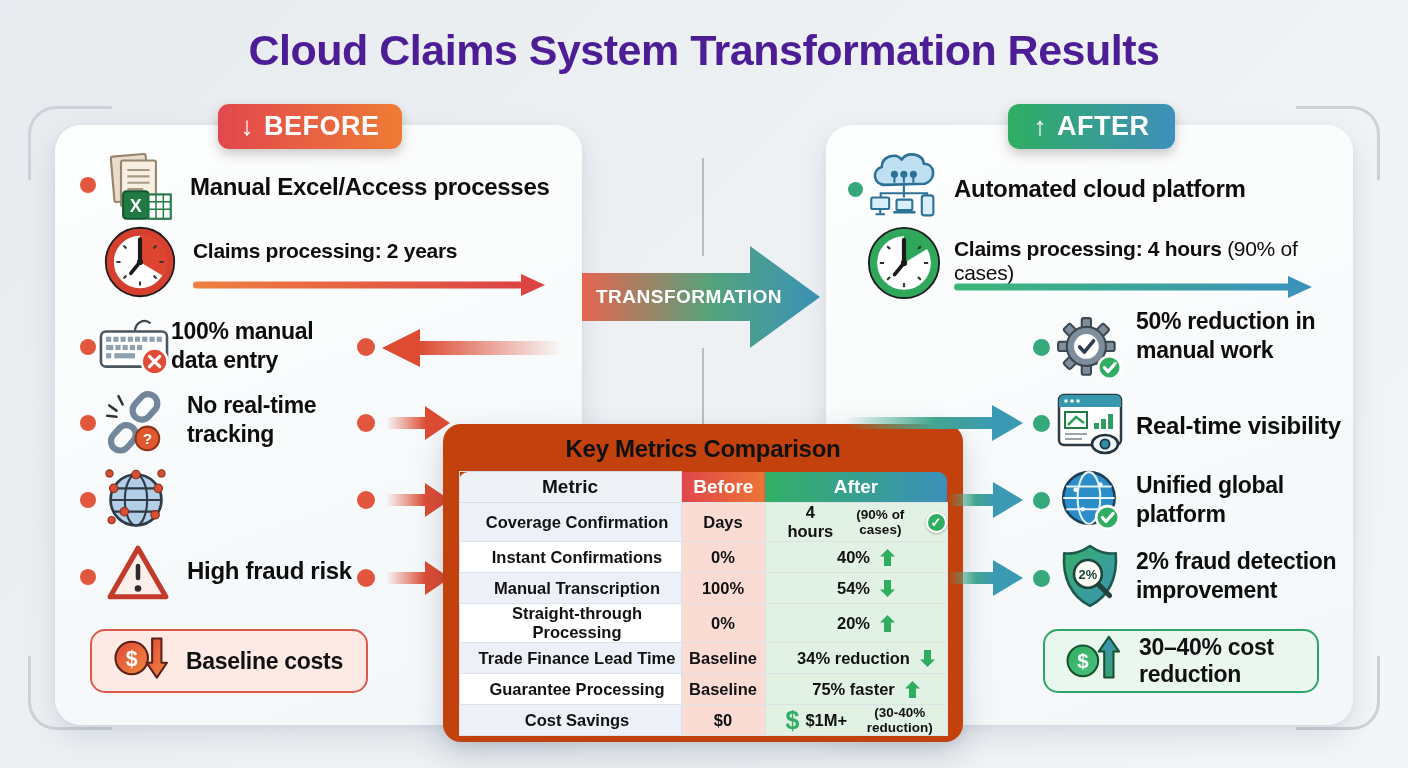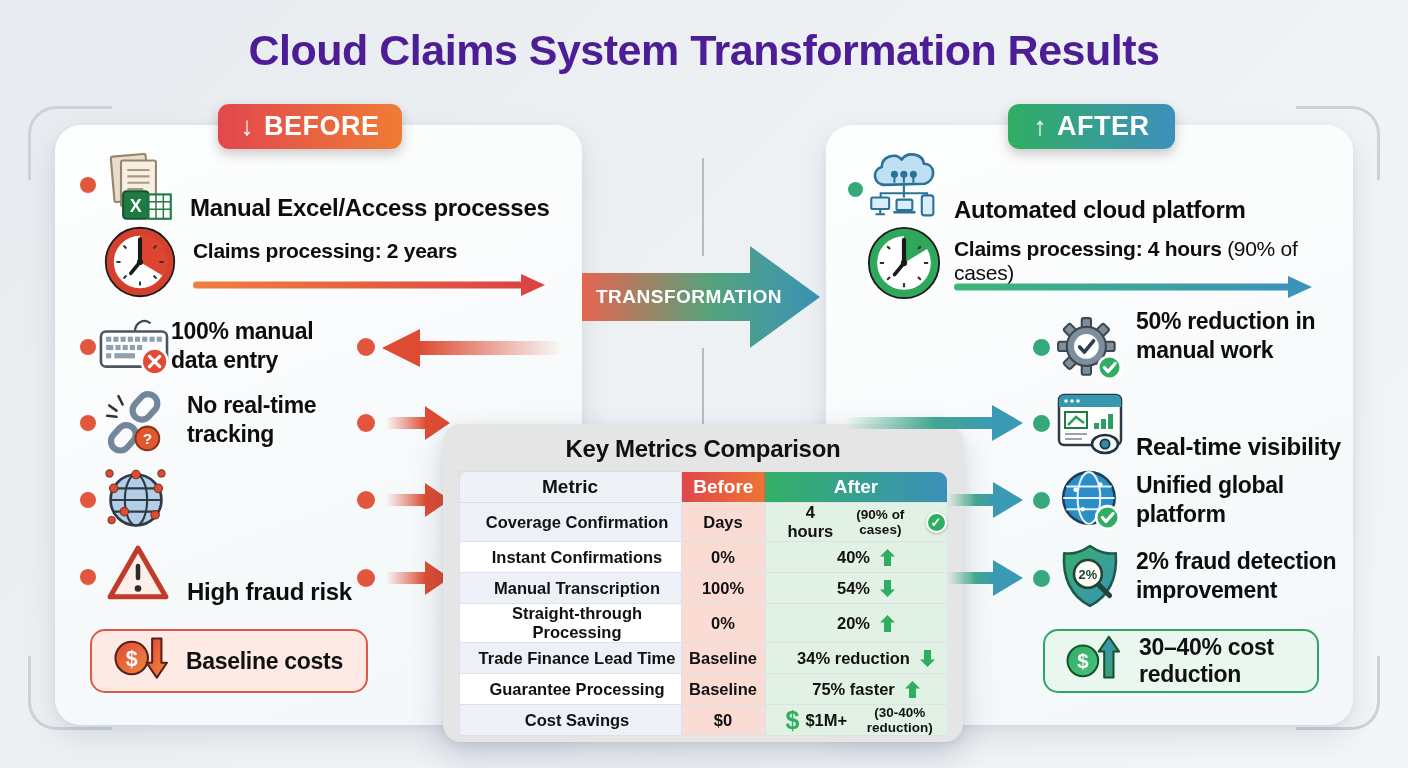--- a/index.html
+++ b/index.html
@@ -40,21 +40,21 @@
   }
   .badge .b-arrow { font-size:26px; font-weight:bold; }
   .badge-before { left:218px; width:184px; background:linear-gradient(90deg,#e2474d,#ee7c35); }
   .badge-after  { left:1008px; width:167px; background:linear-gradient(90deg,#2fae62,#3e90bc); }
 
   .dot { position:absolute; border-radius:50%; z-index:3; }
   .dot-red   { background:#e2563e; }
   .dot-green { background:#35a87c; }
 
   .lbl { position:absolute; font-weight:bold; color:#0d0d0d; letter-spacing:-0.3px; }
-  .lbl-1l { font-size:24px;margin-top:21px; }
+  .lbl-1l { font-size:24px; }
   .lbl-2l { font-size:23px; line-height:29px; }
   .tl-lbl { font-size:21px; }
   .tl-note { font-weight:normal; }
 
   .icon { position:absolute; }
 
   .costs-box {
     position:absolute; display:flex; align-items:center; gap:14px;
     border-radius:15px; padding:0 18px; height:64px; z-index:3;
   }
@@ -68,21 +68,21 @@
 
   .transform-wrap { position:absolute; left:582px; top:246px; z-index:2; }
   .transform-label {
     position:absolute; left:14px; top:40px; width:166px; text-align:center;
     color:#fff; font-weight:bold; font-size:19px; letter-spacing:0.5px;
   }
 
   
   .metrics-card {
     position:absolute; left:443px; top:424px; width:520px; height:318px;
-    background:#e5e5e5; border-radius:18px; z-index:4;
+    background:#c2410c; border-radius:18px; z-index:4;
     box-shadow:0 14px 34px rgba(45,65,95,.20), 0 3px 8px rgba(45,65,95,.08);
   }
   .metrics-title { text-align:center; font-size:24px; font-weight:bold; margin-top:11px; letter-spacing:-0.3px; }
   table.metrics { border-collapse:collapse; margin:8px auto 0 auto; width:488px; table-layout:fixed; }
   table.metrics col.c-metric { width:222px; } table.metrics col.c-before { width:84px; } table.metrics col.c-after { width:182px; }
   table.metrics th { height:31px; font-size:19px; font-weight:bold; }
   table.metrics th.h-metric { background:#eef1f5; color:#111; border-top-left-radius:9px; border:1px solid #d9dee4; }
   table.metrics th.h-before { background:linear-gradient(90deg,#e0464c,#ec7434); color:#fff; }
   table.metrics th.h-after  { background:linear-gradient(90deg,#33b065,#3b90bb); color:#fff; border-top-right-radius:9px; }
   table.metrics td { height:31px; font-size:16.5px; font-weight:bold; border:1px solid #dde2e8; text-align:center; }

